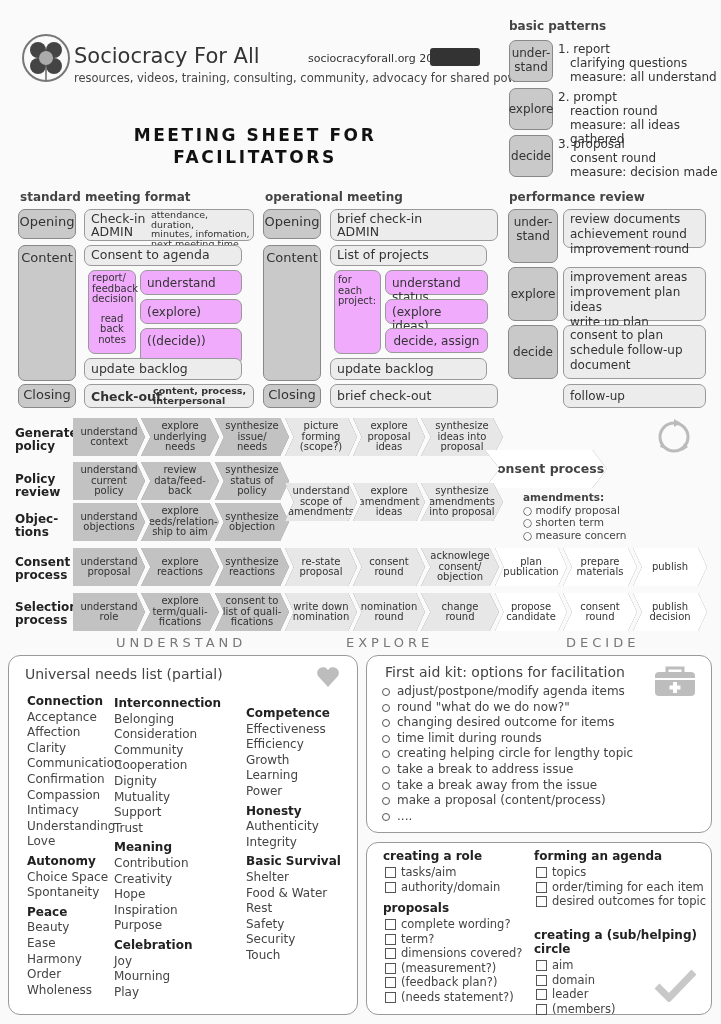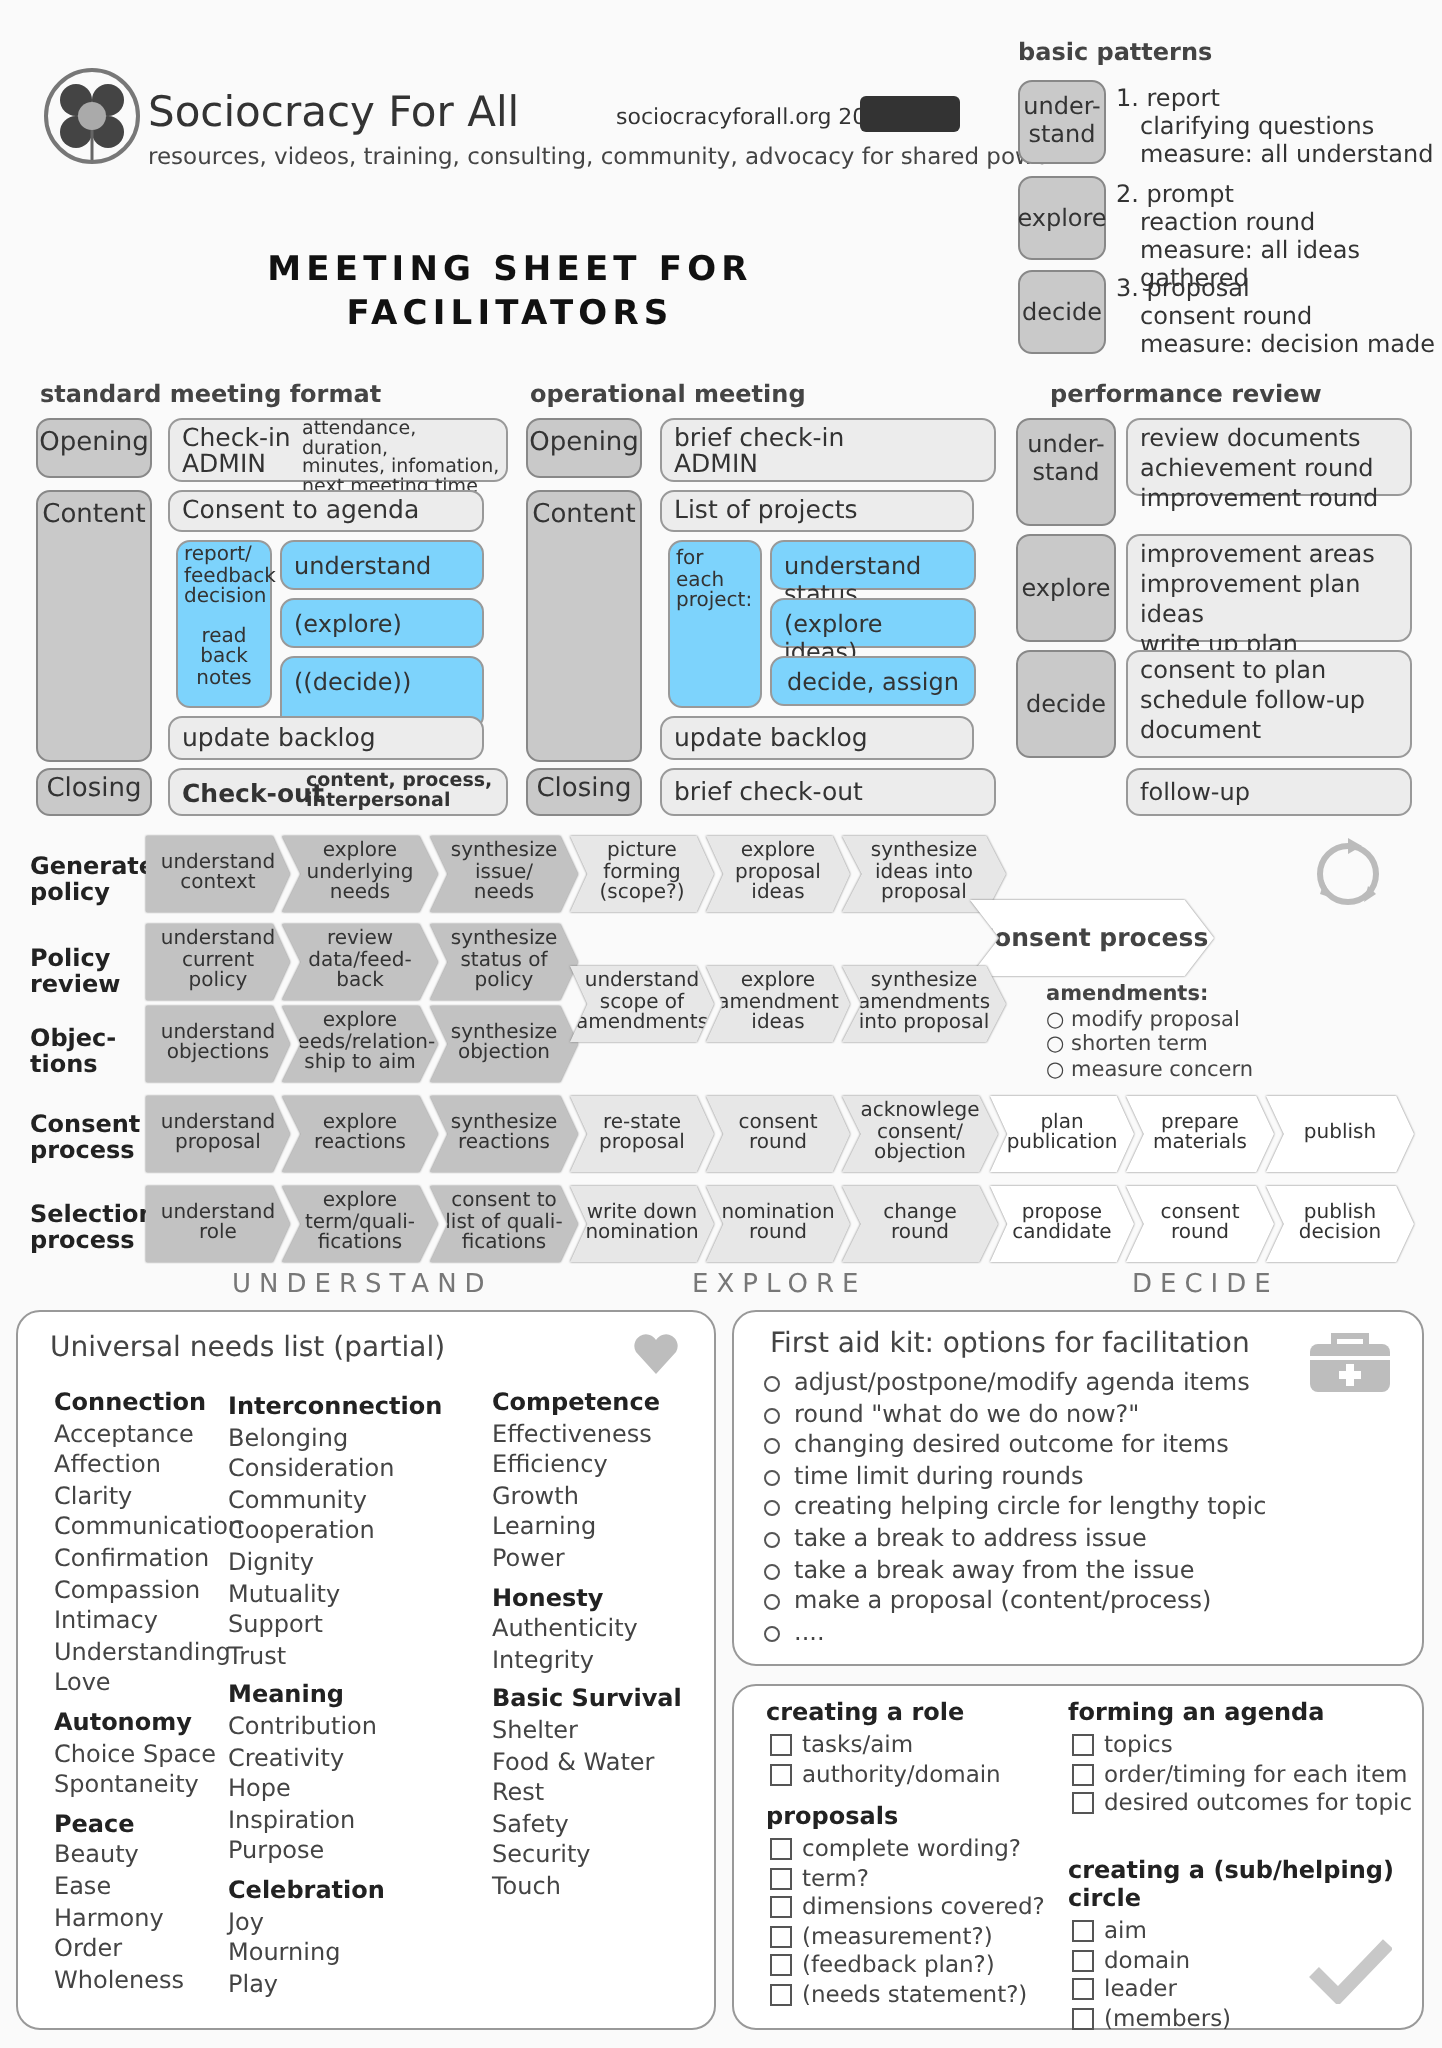--- a/index.html
+++ b/index.html
@@ -1,20 +1,20 @@
 <!DOCTYPE html>
 <html><head>
 <meta charset="utf-8">
 <style>
 *{box-sizing:border-box;margin:0;padding:0}
 body{width:721px;height:1024px;background:#fafafa;font-family:"DejaVu Sans",sans-serif;color:#333;position:relative;overflow:hidden}
 .abs{position:absolute}
 .box{position:absolute;border:1px solid #999;border-radius:7px;background:#ececec;font-size:12px;color:#333;padding:2px 6px;line-height:14px}
 .dark{background:#c9c9c9;border-color:#888;font-size:13px;color:#333;display:flex;align-items:flex-start;justify-content:center;padding-top:5px;text-align:center}
-.white{background:#7dd3fc}
+.white{background:#f0abfc}
 .head{position:absolute;font-weight:bold;font-size:12px;color:#444}
 .lbl{position:absolute;font-weight:bold;font-size:12px;line-height:13px;color:#222}
 .chev{position:absolute;height:38px;display:flex;align-items:center;justify-content:center;text-align:center;font-size:10px;line-height:10.5px;color:#333;clip-path:polygon(0 0,88% 0,100% 50%,88% 100%,0 100%,12% 50%)}
 .chev.first{clip-path:polygon(0 0,88% 0,100% 50%,88% 100%,0 100%)}
 .g1{background:#c2c2c2}
 .g2{background:#e7e7e7}
 .g3{background:#fff}
 .chevwrap{position:absolute;filter:drop-shadow(0 0 0.6px #777)}
 .panel{position:absolute;border:1.5px solid #999;border-radius:12px;background:#fff}
 .needs-col{position:absolute;font-size:12px;line-height:15.6px;color:#444}
@@ -107,21 +107,21 @@
 <div class="box" style="left:330px;top:245px;width:157px;height:21px;font-size:12.5px;">List of projects</div>
 <div class="box white" style="left:334px;top:270px;width:47px;height:84px;white-space:pre-line;font-size:10px;line-height:10.5px;padding:4px 3px;">for each
 project:</div>
 <div class="box white" style="left:385px;top:270px;width:103px;height:25px;padding-top:5px;font-size:12px;">understand status</div>
 <div class="box white" style="left:385px;top:299px;width:103px;height:25px;padding-top:5px;font-size:12px;">(explore ideas)</div>
 <div class="box white" style="left:385px;top:328px;width:103px;height:25px;padding-top:5px;font-size:12px;text-align:center;">decide, assign</div>
 <div class="box" style="left:330px;top:358px;width:157px;height:22px;padding-top:3px;font-size:12.5px;">update backlog</div>
 <div class="box dark" style="left:263px;top:384px;width:58px;height:24px;padding-top:3px;">Closing</div>
 <div class="box" style="left:330px;top:384px;width:168px;height:24px;padding-top:4px;font-size:12.5px;">brief check-out</div>
 
-<div class="head" style="left:509px;top:190px;margin-left:16px;">performance review</div>
+<div class="head" style="left:509px;top:190px;">performance review</div>
 <div class="box dark" style="left:508px;top:209px;width:50px;height:54px;white-space:pre-line;font-size:12px;">under-
 stand</div>
 <div class="box" style="left:563px;top:209px;width:143px;height:39px;white-space:pre-line;font-size:12px;line-height:15px;">review documents
 achievement round
 improvement round</div>
 <div class="box dark" style="left:508px;top:267px;width:50px;height:54px;font-size:12px;padding-top:19px;">explore</div>
 <div class="box" style="left:563px;top:267px;width:143px;height:54px;white-space:pre-line;font-size:12px;line-height:15px;">improvement areas
 improvement plan ideas
 write up plan</div>
 <div class="box dark" style="left:508px;top:325px;width:50px;height:54px;font-size:12px;padding-top:19px;">decide</div>
@@ -295,21 +295,21 @@
     <div>Contribution</div>
     <div>Creativity</div>
     <div>Hope</div>
     <div>Inspiration</div>
     <div>Purpose</div>
     <b>Celebration</b>
     <div>Joy</div>
     <div>Mourning</div>
     <div>Play</div>
   </div>
-  <div class="needs-col" style="left:237px;top:34px;">
+  <div class="needs-col" style="left:237px;top:46px;">
     <b>Competence</b>
     <div>Effectiveness</div>
     <div>Efficiency</div>
     <div>Growth</div>
     <div>Learning</div>
     <div>Power</div>
     <b>Honesty</b>
     <div>Authenticity</div>
     <div>Integrity</div>
     <b>Basic Survival</b>

